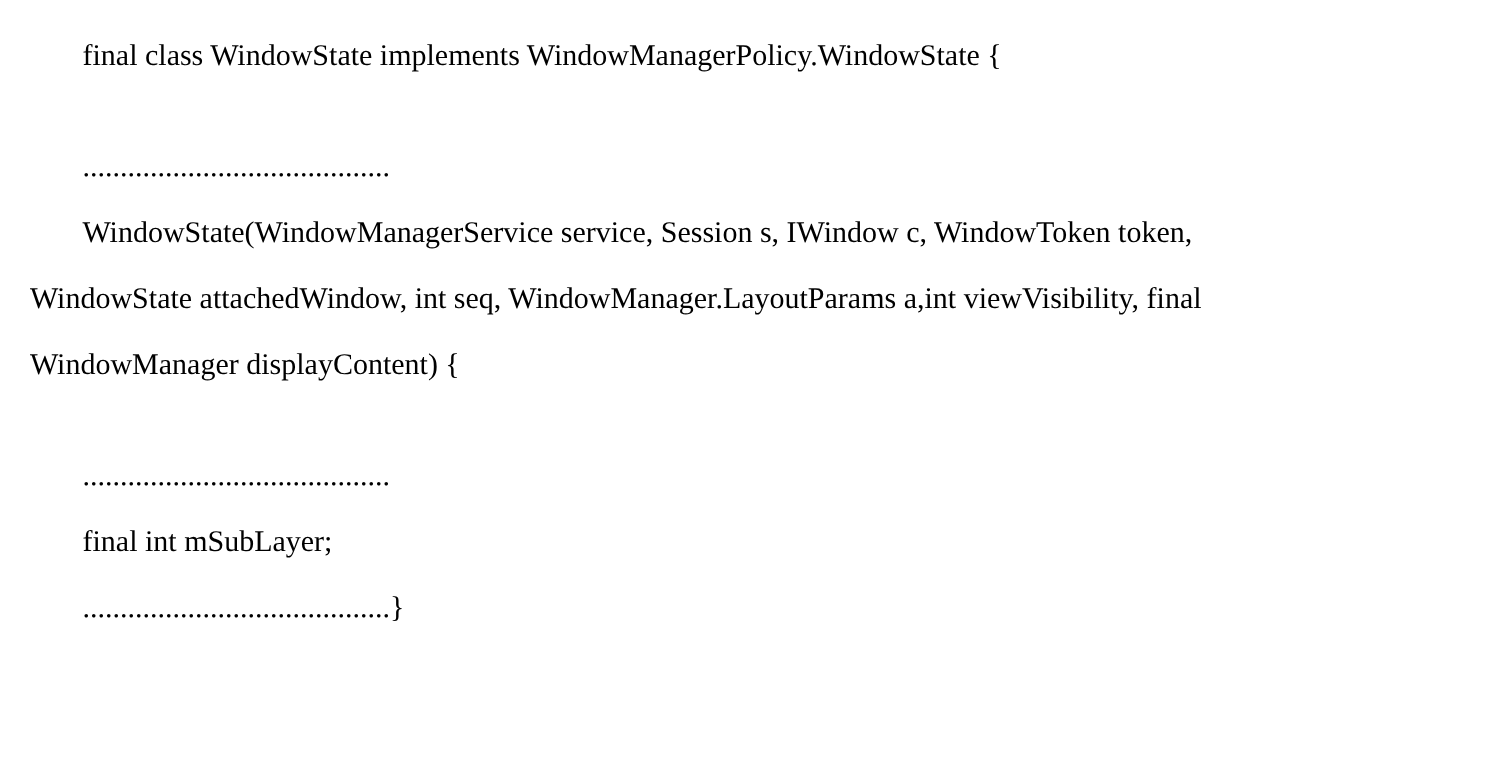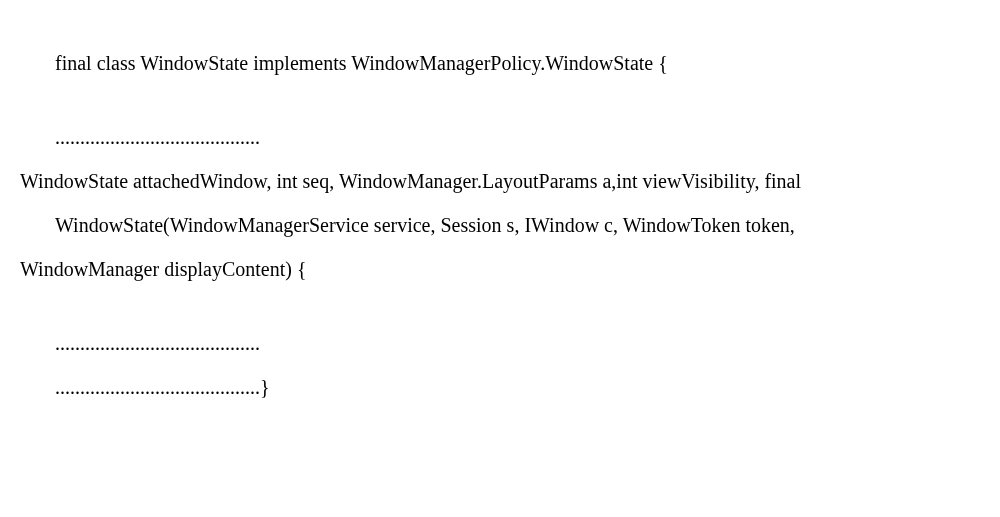--- a/index.html
+++ b/index.html
@@ -8,21 +8,20 @@
       font-family: "Times New Roman", Times, serif;
       font-size: 20px;
       color: #000;
       background: #fff;
       width: 1000px;
       height: 517px;
       line-height: 2.2;
     }
     .content {
       padding: 15px 8px 20px 20px;
-      margin-top: 26px;
     }
     .indent {
       padding-left: 35px;
     }
     .no-indent {
       padding-left: 0;
     }
     .line {
       display: block;
     }
@@ -30,19 +29,20 @@
       height: 30px;
     }
   </style>
 </head>
 <body>
 
 <div class="content">
   <span class="line indent">final class WindowState implements WindowManagerPolicy.WindowState {</span>
   <div class="spacer"></div>
   <span class="line indent">.........................................</span>
+  <span class="line indent">WindowState(WindowManagerService service, Session s, IWindow c, WindowToken token,</span>
   <span class="line no-indent">WindowState attachedWindow, int seq, WindowManager.LayoutParams a,int viewVisibility, final</span>
-  <span class="line indent">WindowState(WindowManagerService service, Session s, IWindow c, WindowToken token,</span>
   <span class="line no-indent">WindowManager displayContent) {</span>
   <div class="spacer"></div>
   <span class="line indent">.........................................</span>
+  <span class="line indent">final int mSubLayer;</span>
   <span class="line indent">.........................................}</span>
 </div>
 
 </body></html>

